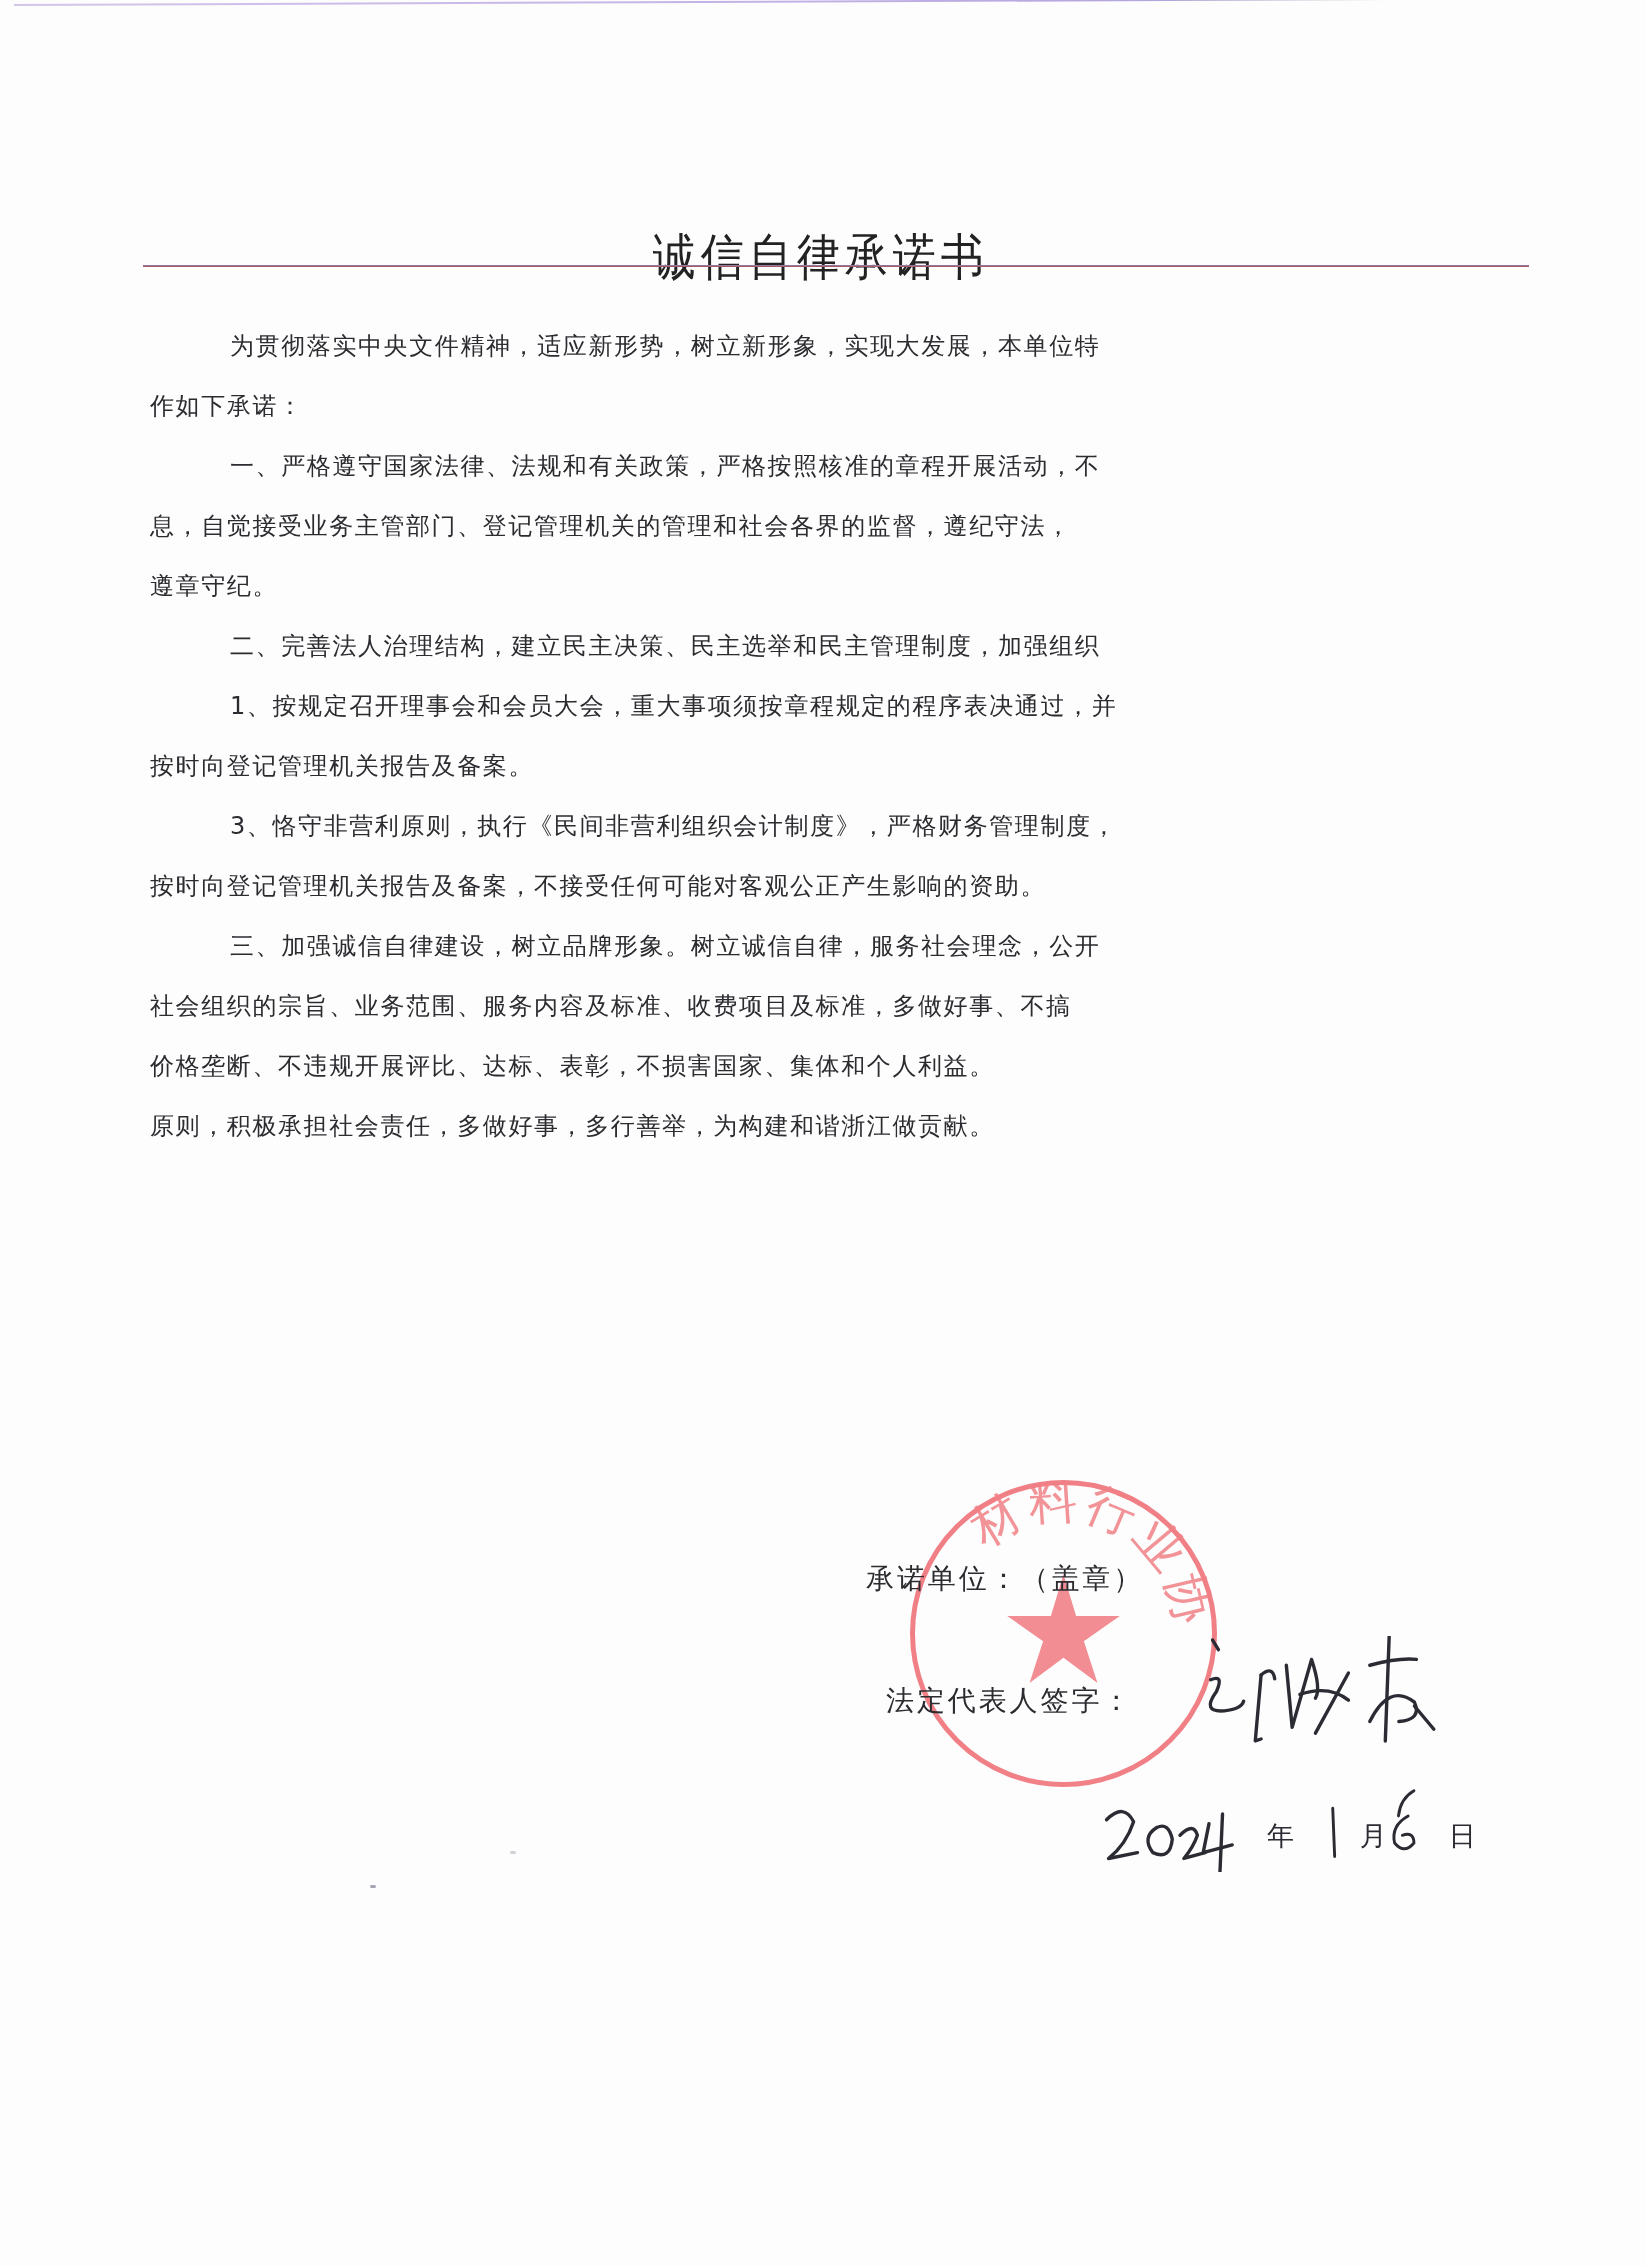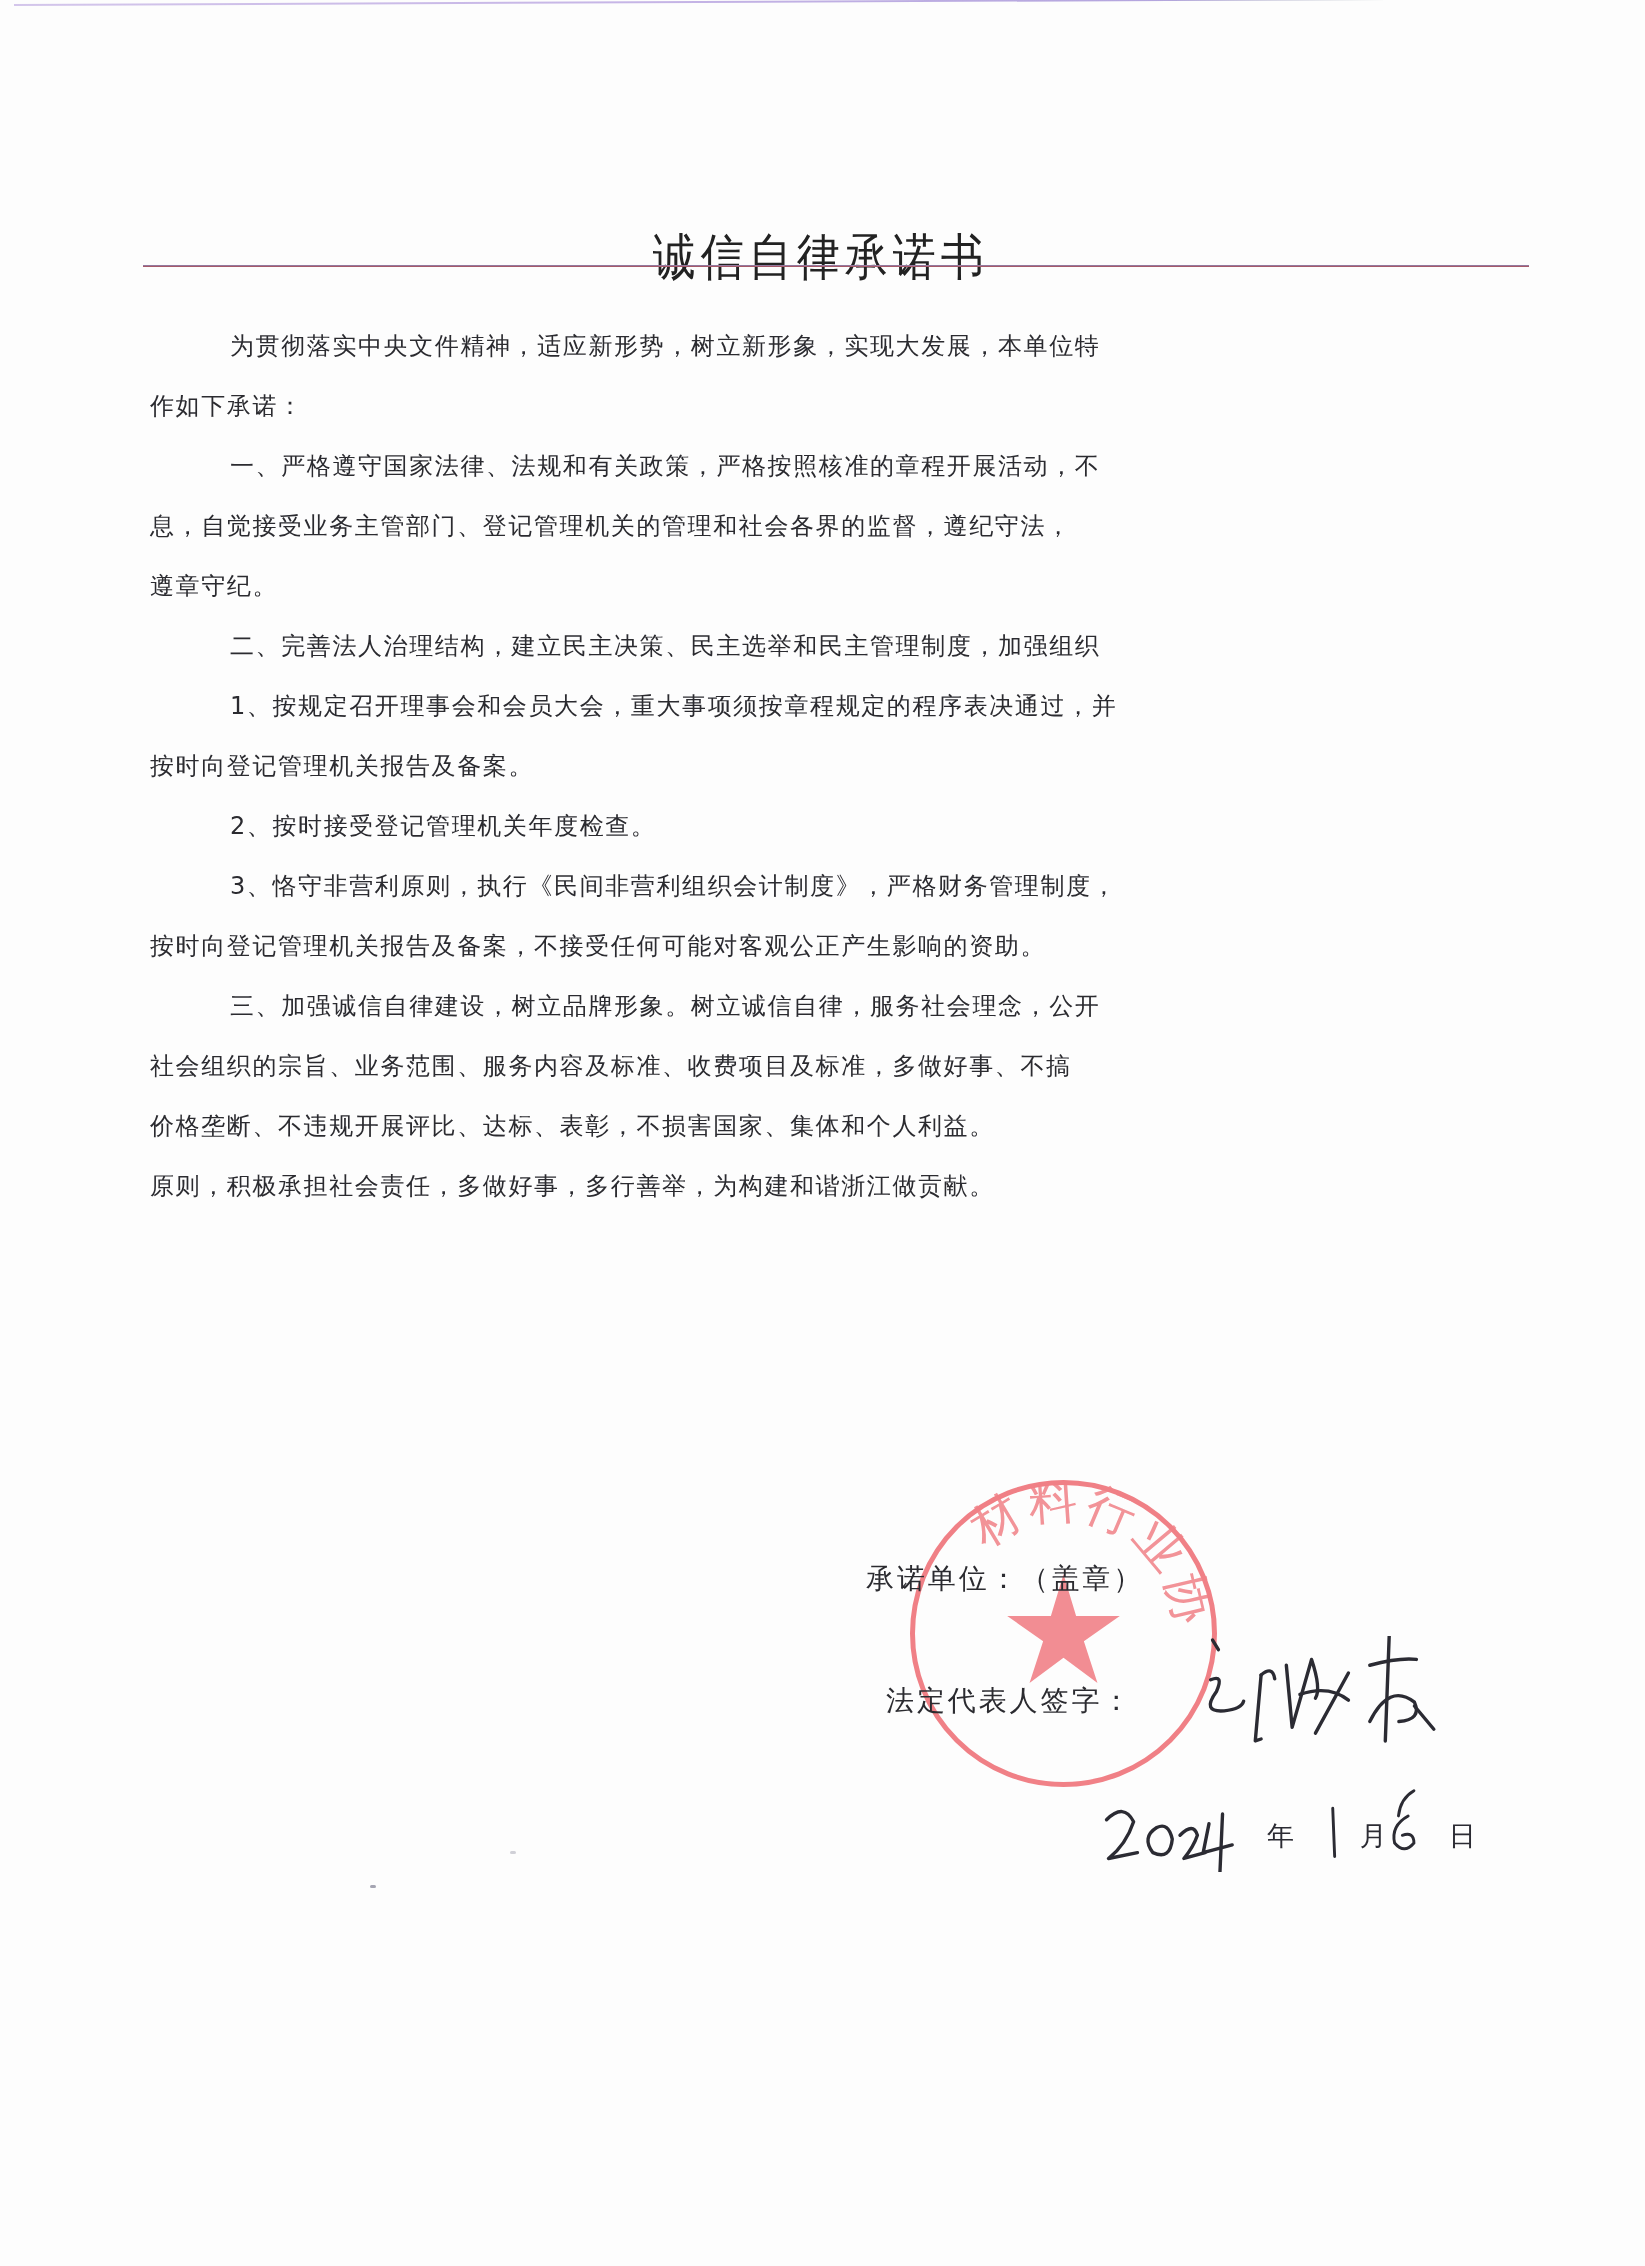--- a/index.html
+++ b/index.html
@@ -54,21 +54,20 @@
 
 <div class="body">
   <div class="line indent">为贯彻落实中央文件精神，适应新形势，树立新形象，实现大发展，本单位特</div>
   <div class="line">作如下承诺：</div>
   <div class="line indent">一、严格遵守国家法律、法规和有关政策，严格按照核准的章程开展活动，不</div>
   <div class="line">息，自觉接受业务主管部门、登记管理机关的管理和社会各界的监督，遵纪守法，</div>
   <div class="line">遵章守纪。</div>
   <div class="line indent">二、完善法人治理结构，建立民主决策、民主选举和民主管理制度，加强组织</div>
   <div class="line indent">1、按规定召开理事会和会员大会，重大事项须按章程规定的程序表决通过，并</div>
   <div class="line">按时向登记管理机关报告及备案。</div>
-  <div class="line indent">2、按时接受登记管理机关年度检查。</div>
   <div class="line indent">3、恪守非营利原则，执行《民间非营利组织会计制度》，严格财务管理制度，</div>
   <div class="line">按时向登记管理机关报告及备案，不接受任何可能对客观公正产生影响的资助。</div>
   <div class="line indent">三、加强诚信自律建设，树立品牌形象。树立诚信自律，服务社会理念，公开</div>
   <div class="line">社会组织的宗旨、业务范围、服务内容及标准、收费项目及标准，多做好事、不搞</div>
   <div class="line">价格垄断、不违规开展评比、达标、表彰，不损害国家、集体和个人利益。</div>
   <div class="line">原则，积极承担社会责任，多做好事，多行善举，为构建和谐浙江做贡献。</div>
 </div>
 
 <div class="seal">
   <svg width="297" height="297" viewBox="0 0 306 306">

